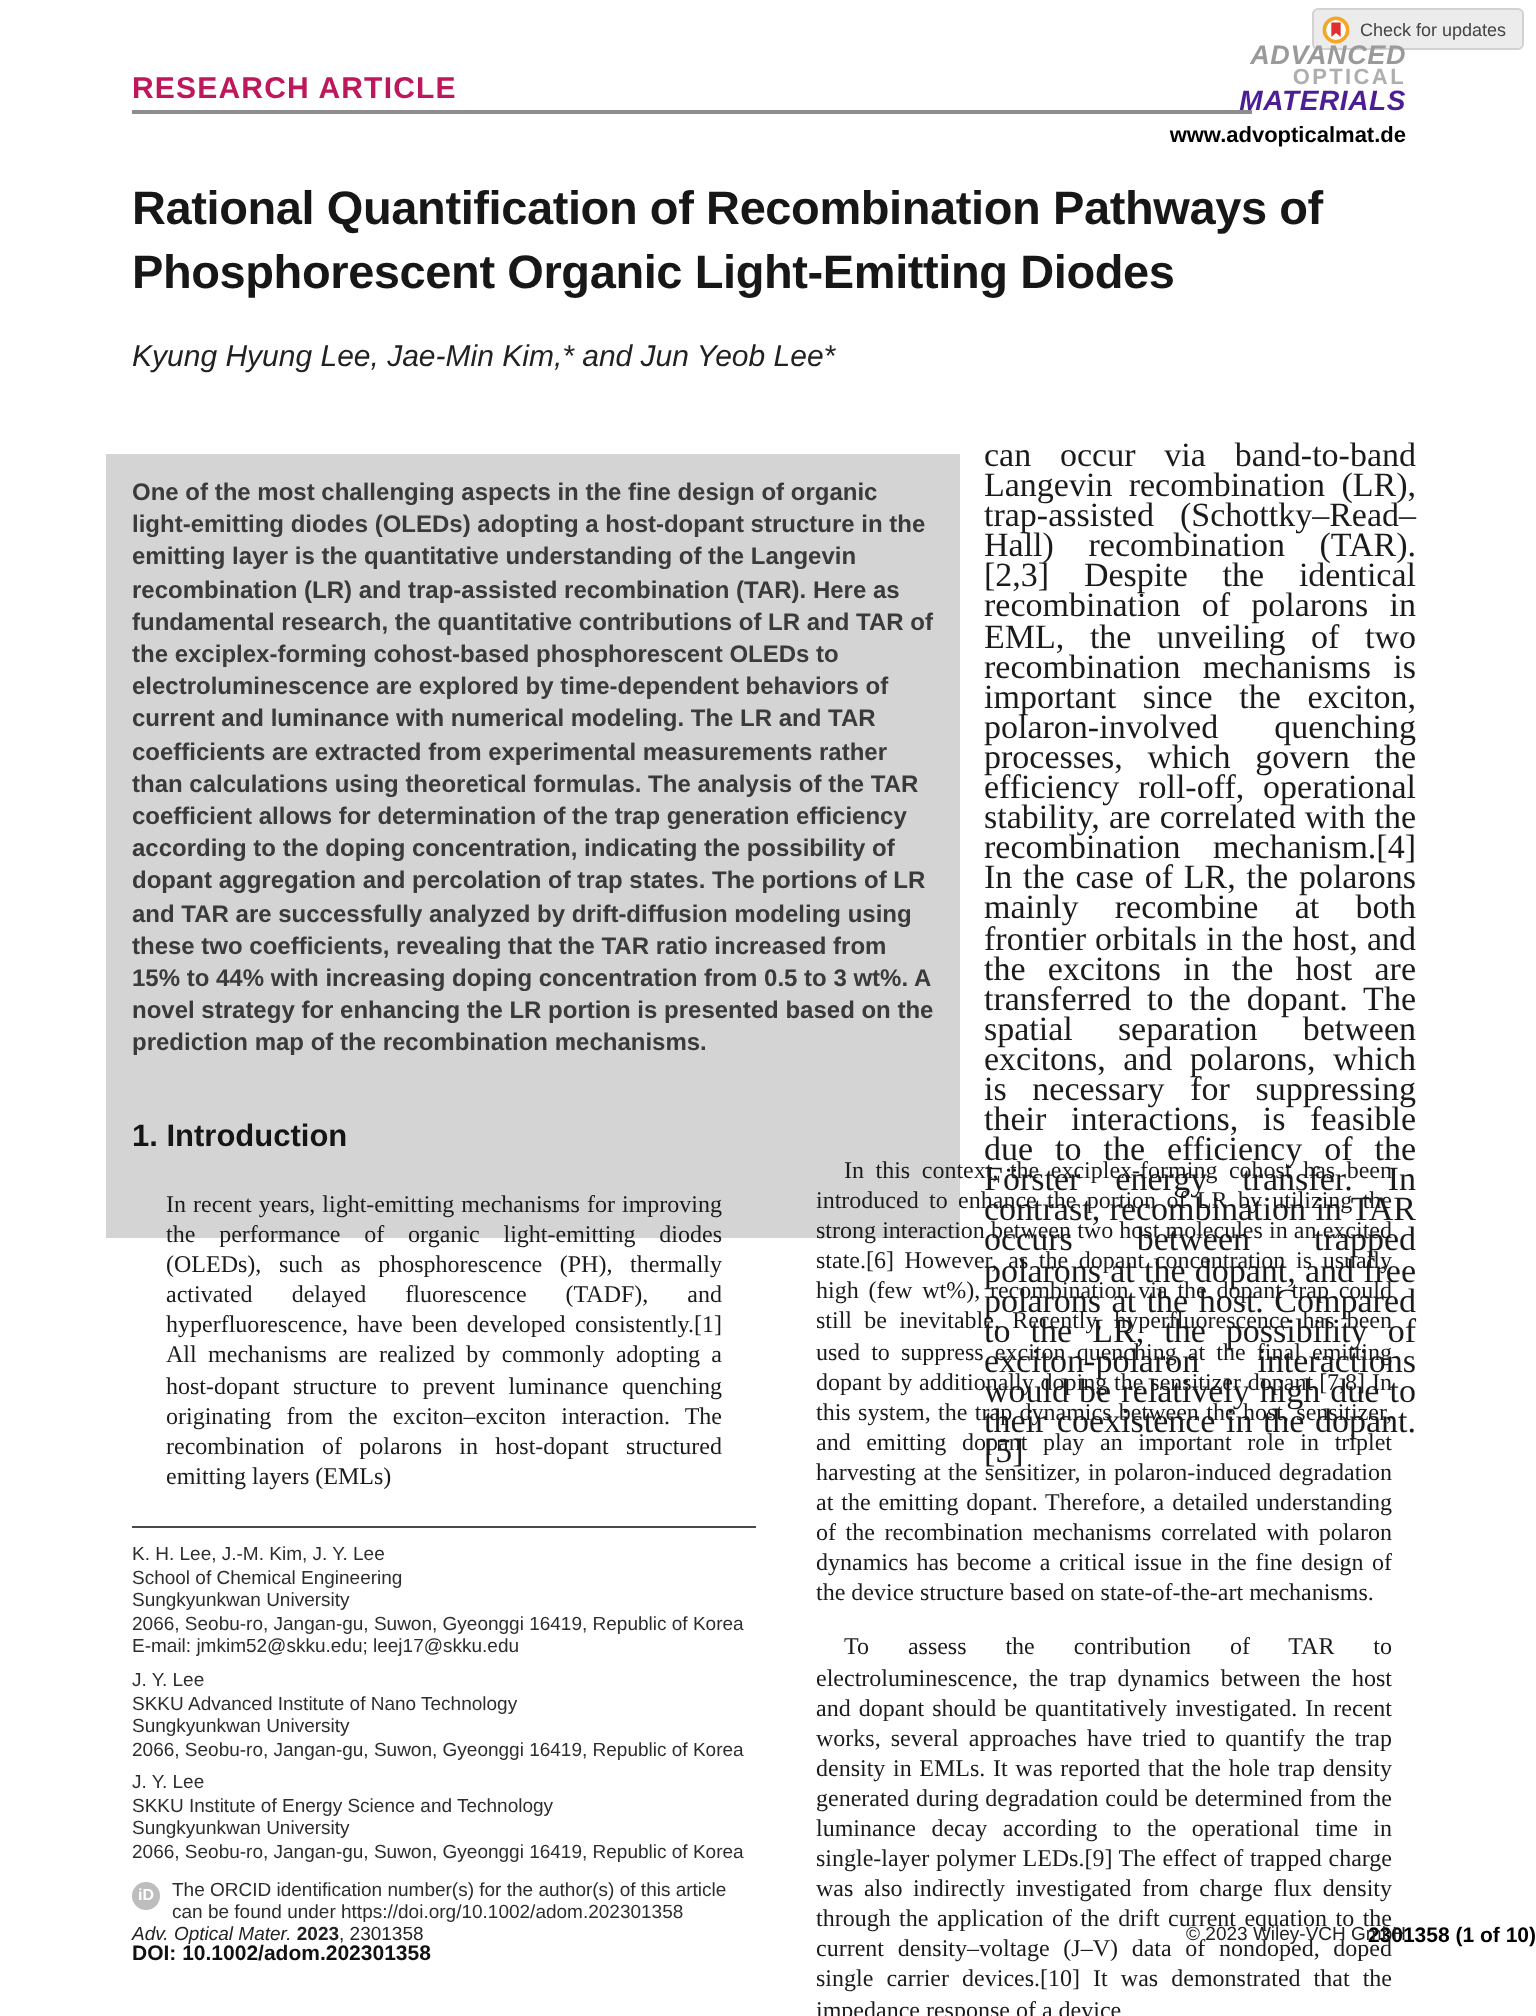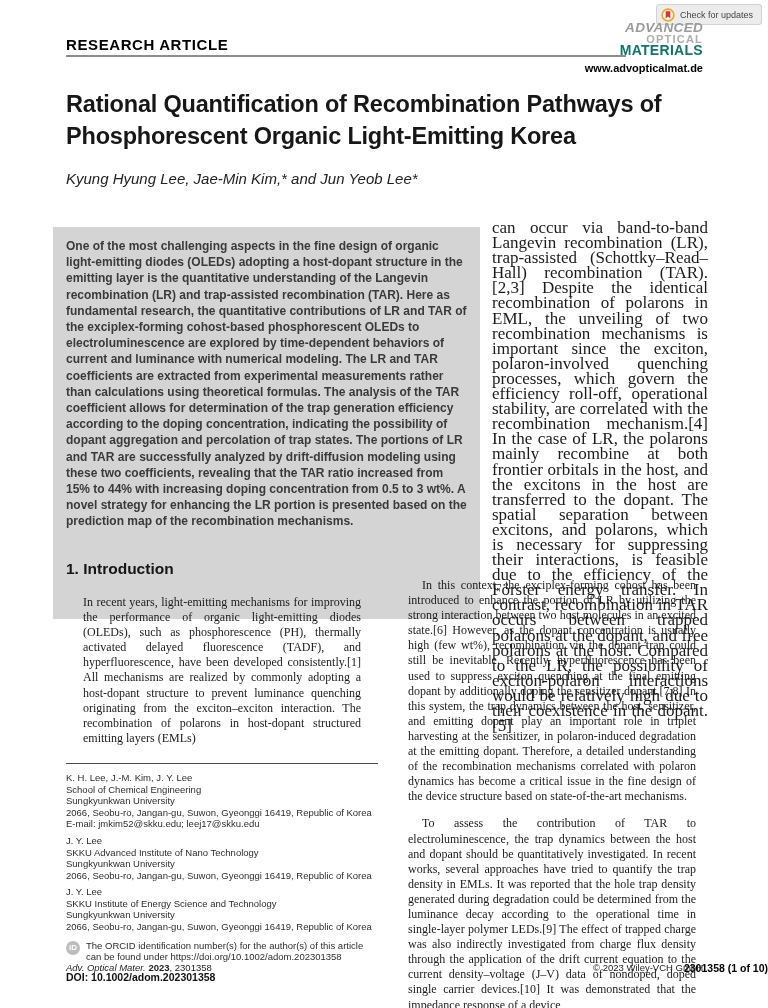--- a/index.html
+++ b/index.html
@@ -13,31 +13,31 @@
     position:absolute;top:4px;right:6px;height:19px;
     display:flex;align-items:center;gap:5px;padding:0 8px 0 4px;
     background:#ececec;border:1px solid #d2d2d2;border-radius:3px;
     cursor:pointer;
   }
   .check-badge .ico{width:14px;height:14px;display:block;}
   .check-badge .lbl{font-size:9px;color:#444;white-space:nowrap;}
   
   .section-label{
     position:absolute;left:66px;top:36px;
-    font-size:15px;font-weight:800;letter-spacing:.6px;color:#000000;
+    font-size:15px;font-weight:800;letter-spacing:.6px;color:#be185d;
   }
   .header-rule{
     position:absolute;left:66px;top:55px;width:560px;height:2px;background:#8d8d8d;
   }
   .logo{
     position:absolute;right:65px;top:22px;text-align:right;line-height:11.5px;
   }
   .logo .l1{font-size:13.5px;font-weight:800;font-style:italic;color:#9a9a9a;letter-spacing:.3px;display:block;}
   .logo .l2{font-size:11px;font-weight:700;color:#aeaeae;letter-spacing:1.2px;display:block;}
-  .logo .l3{font-size:14px;font-weight:800;color:#0f766e;letter-spacing:.3px;display:block;}
+  .logo .l3{font-size:14px;font-weight:800;font-style:italic;color:#4c1d95;letter-spacing:.3px;display:block;}
   .site{
     position:absolute;right:65px;top:62px;font-size:11px;font-weight:700;color:#000;cursor:pointer;
   }
   
   .title{
     position:absolute;left:66px;top:88px;width:665px;
     font-size:23.5px;line-height:32px;font-weight:700;color:#171717;letter-spacing:-.2px;
   }
   .authors{
     position:absolute;left:66px;top:170px;width:600px;
@@ -108,21 +108,21 @@
 
   <div class="section-label">RESEARCH ARTICLE</div>
   <div class="header-rule"></div>
   <div class="logo">
     <span class="l1">ADVANCED</span>
     <span class="l2">OPTICAL</span>
     <span class="l3">MATERIALS</span>
   </div>
   <div class="site">www.advopticalmat.de</div>
 
-  <div class="title">Rational Quantification of Recombination Pathways of Phosphorescent Organic Light-Emitting Korea</div>
+  <div class="title">Rational Quantification of Recombination Pathways of Phosphorescent Organic Light-Emitting Diodes</div>
   <div class="authors">Kyung Hyung Lee, Jae-Min Kim,* and Jun Yeob Lee*</div>
 
   <div class="abstract">
     <p>One of the most challenging aspects in the fine design of organic light-emitting diodes (OLEDs) adopting a host-dopant structure in the emitting layer is the quantitative understanding of the Langevin recombination (LR) and trap-assisted recombination (TAR). Here as fundamental research, the quantitative contributions of LR and TAR of the exciplex-forming cohost-based phosphorescent OLEDs to electroluminescence are explored by time-dependent behaviors of current and luminance with numerical modeling. The LR and TAR coefficients are extracted from experimental measurements rather than calculations using theoretical formulas. The analysis of the TAR coefficient allows for determination of the trap generation efficiency according to the doping concentration, indicating the possibility of dopant aggregation and percolation of trap states. The portions of LR and TAR are successfully analyzed by drift-diffusion modeling using these two coefficients, revealing that the TAR ratio increased from 15% to 44% with increasing doping concentration from 0.5 to 3 wt%. A novel strategy for enhancing the LR portion is presented based on the prediction map of the recombination mechanisms.</p>
   </div>
 
   <div class="rc-top serif">can occur via band-to-band Langevin recombination (LR), trap-assisted (Schottky–Read–Hall) recombination (TAR).[2,3] Despite the identical recombination of polarons in EML, the unveiling of two recombination mechanisms is important since the exciton, polaron-involved quenching processes, which govern the efficiency roll-off, operational stability, are correlated with the recombination mechanism.[4] In the case of LR, the polarons mainly recombine at both frontier orbitals in the host, and the excitons in the host are transferred to the dopant. The spatial separation between excitons, and polarons, which is necessary for suppressing their interactions, is feasible due to the efficiency of the Förster energy transfer. In contrast, recombination in TAR occurs between trapped polarons at the dopant, and free polarons at the host. Compared to the LR, the possibility of exciton-polaron interactions would be relatively high due to their coexistence in the dopant.[5]</div>
 
   <div class="rc-bottom serif">
     <p>In this context, the exciplex-forming cohost has been introduced to enhance the portion of LR by utilizing the strong interaction between two host molecules in an excited state.[6] However, as the dopant concentration is usually high (few wt%), recombination via the dopant trap could still be inevitable. Recently, hyperfluorescence has been used to suppress exciton quenching at the final emitting dopant by additionally doping the sensitizer dopant.[7,8] In this system, the trap dynamics between the host, sensitizer, and emitting dopant play an important role in triplet harvesting at the sensitizer, in polaron-induced degradation at the emitting dopant. Therefore, a detailed understanding of the recombination mechanisms correlated with polaron dynamics has become a critical issue in the fine design of the device structure based on state-of-the-art mechanisms.</p>

